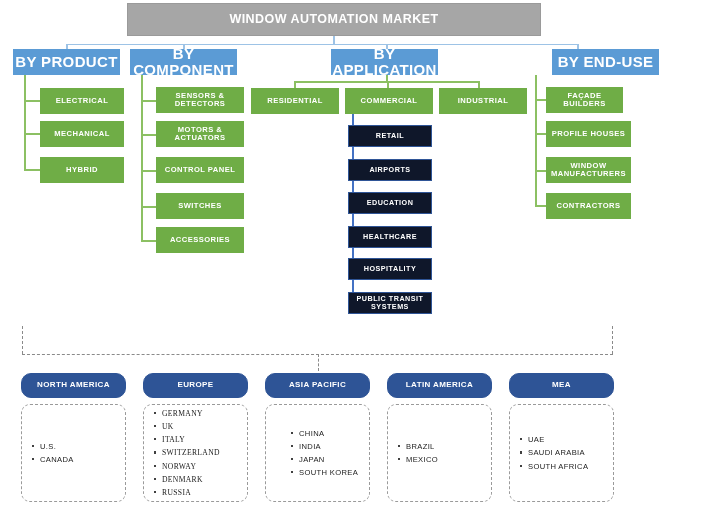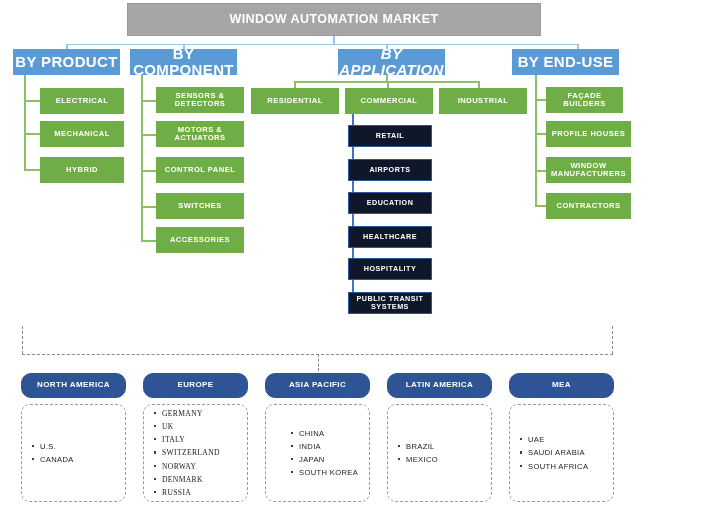--- a/index.html
+++ b/index.html
@@ -85,22 +85,22 @@
 
   <div class="ln ln-blue" style="left:333px;top:36px;width:1.5px;height:8px;"></div>
   <div class="ln ln-blue" style="left:66px;top:43.5px;width:512px;height:1.5px;"></div>
   <div class="ln ln-blue" style="left:66px;top:43.5px;width:1.5px;height:6px;"></div>
   <div class="ln ln-blue" style="left:183px;top:43.5px;width:1.5px;height:6px;"></div>
   <div class="ln ln-blue" style="left:386px;top:43.5px;width:1.5px;height:6px;"></div>
   <div class="ln ln-blue" style="left:577px;top:43.5px;width:1.5px;height:6px;"></div>
 
   <div class="abox hdr" style="left:13px;">BY PRODUCT</div>
   <div class="abox hdr" style="left:130px;">BY COMPONENT</div>
-  <div class="abox hdr" style="left:338px;font-style:italic;">BY APPLICATION</div>
-  <div class="abox hdr" style="left:512px;">BY END-USE</div>
+  <div class="abox hdr" style="left:331px;">BY APPLICATION</div>
+  <div class="abox hdr" style="left:552px;">BY END-USE</div>
 
   <div class="ln ln-green" style="left:24px;top:75px;width:2px;height:95px;"></div>
   <div class="ln ln-green" style="left:24px;top:100px;width:16px;height:2px;"></div>
   <div class="ln ln-green" style="left:24px;top:133px;width:16px;height:2px;"></div>
   <div class="ln ln-green" style="left:24px;top:169px;width:16px;height:2px;"></div>
 
   <div class="abox gbox" style="left:40px;top:88px;width:84px;">ELECTRICAL</div>
   <div class="abox gbox" style="left:40px;top:121px;width:84px;">MECHANICAL</div>
   <div class="abox gbox" style="left:40px;top:157px;width:84px;">HYBRID</div>
 

